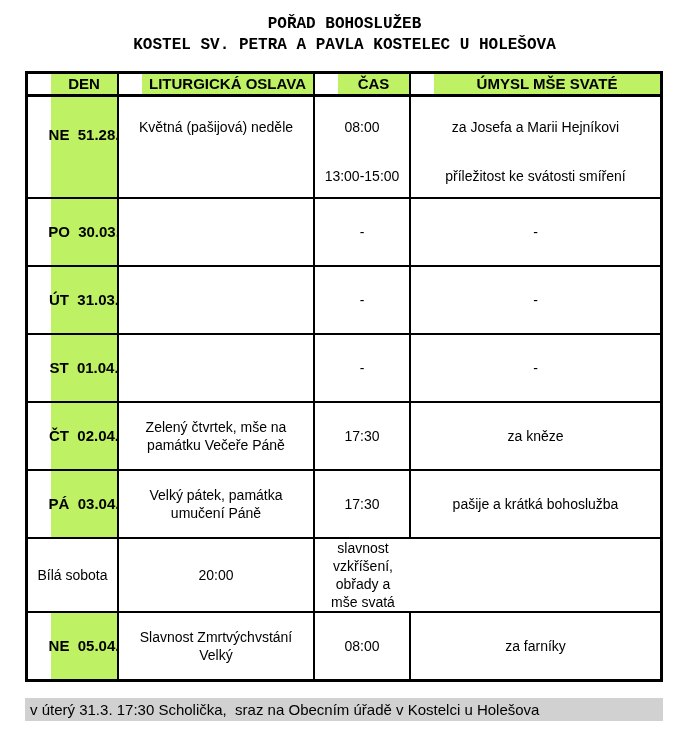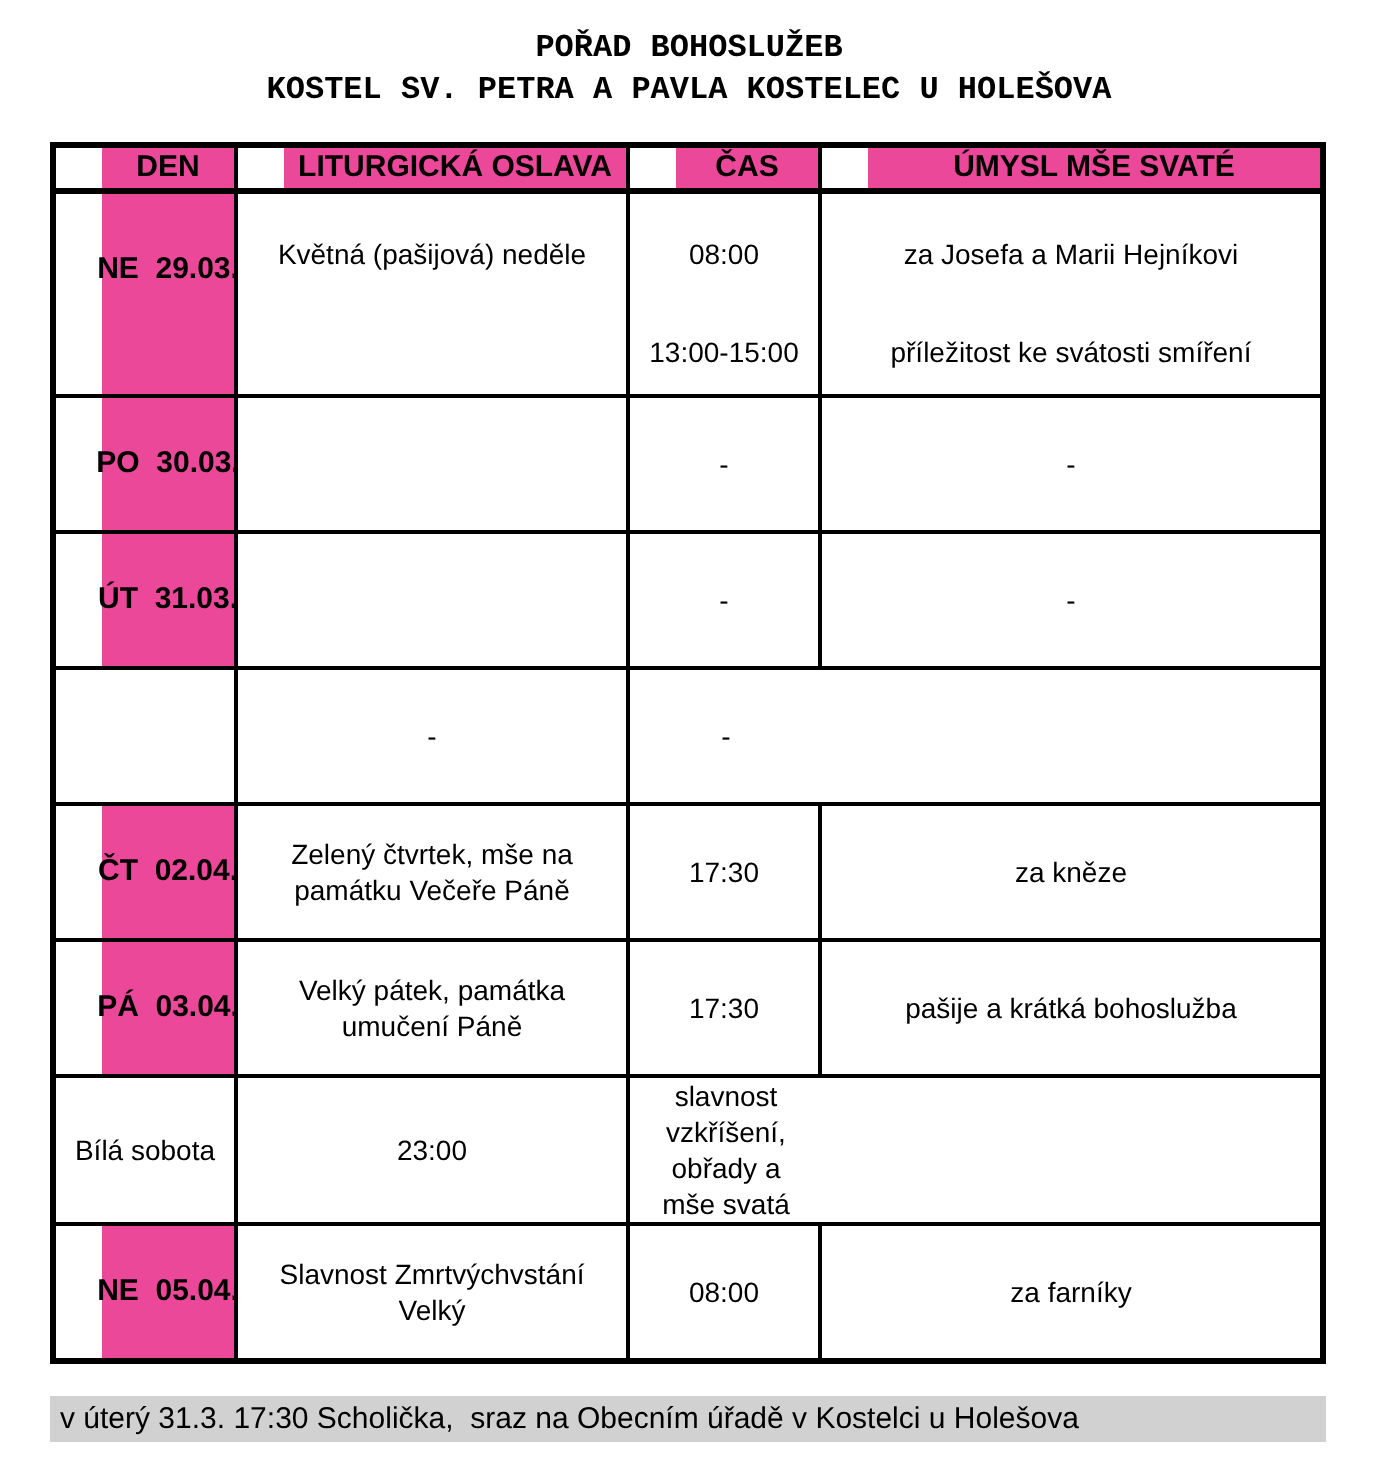--- a/index.html
+++ b/index.html
@@ -53,21 +53,21 @@
     box-sizing: border-box;
     padding: 0 8px;
   }
   .cell:last-child { border-right: none; }
   .thead .cell {
     height: 20px;
     font-weight: bold;
     font-size: 15px;
     padding: 0 2px;
   }
-  .gray { background: #ec4899; margin-left: 23px; }
+  .gray { background: #bef264; margin-left: 23px; }
   .den {
     font-weight: bold;
     font-size: 15px;
     white-space: pre;
   }
   .body-row { min-height: 66px; }
   .row-ne { min-height: 100px; }
   .row-ne .den {
     align-items: flex-start;
     padding-top: 29px;
@@ -110,21 +110,21 @@
   <div class="schedule-table">
 
     <div class="trow thead">
       <div class="cell gray">DEN</div>
       <div class="cell gray">LITURGICKÁ OSLAVA</div>
       <div class="cell gray">ČAS</div>
       <div class="cell gray">ÚMYSL MŠE SVATÉ</div>
     </div>
 
     <div class="trow body-row row-ne">
-      <div class="cell gray den">NE  29.03.</div>
+      <div class="cell gray den">NE  51.28.</div>
       <div class="cell">
         <div class="stack">
           <span>Květná (pašijová) neděle</span>
           <span></span>
         </div>
       </div>
       <div class="cell">
         <div class="stack">
           <span>08:00</span>
           <span>13:00-15:00</span>
@@ -146,20 +146,21 @@
     </div>
 
     <div class="trow body-row">
       <div class="cell gray den">ÚT  31.03.</div>
       <div class="cell"></div>
       <div class="cell">-</div>
       <div class="cell">-</div>
     </div>
 
     <div class="trow body-row">
+      <div class="cell gray den">ST  01.04.</div>
       <div class="cell"></div>
       <div class="cell">-</div>
       <div class="cell">-</div>
     </div>
 
     <div class="trow body-row">
       <div class="cell gray den">ČT  02.04.</div>
       <div class="cell">Zelený čtvrtek, mše na památku Večeře Páně</div>
       <div class="cell">17:30</div>
       <div class="cell">za kněze</div>
@@ -167,21 +168,21 @@
 
     <div class="trow body-row">
       <div class="cell gray den">PÁ  03.04.</div>
       <div class="cell">Velký pátek, památka umučení Páně</div>
       <div class="cell">17:30</div>
       <div class="cell">pašije a krátká bohoslužba</div>
     </div>
 
     <div class="trow body-row">
       <div class="cell">Bílá sobota</div>
-      <div class="cell">23:00</div>
+      <div class="cell">20:00</div>
       <div class="cell">slavnost vzkříšení, obřady a mše svatá</div>
     </div>
 
     <div class="trow body-row">
       <div class="cell gray den">NE  05.04.</div>
       <div class="cell">Slavnost Zmrtvýchvstání Velký</div>
       <div class="cell">08:00</div>
       <div class="cell">za farníky</div>
     </div>
 

